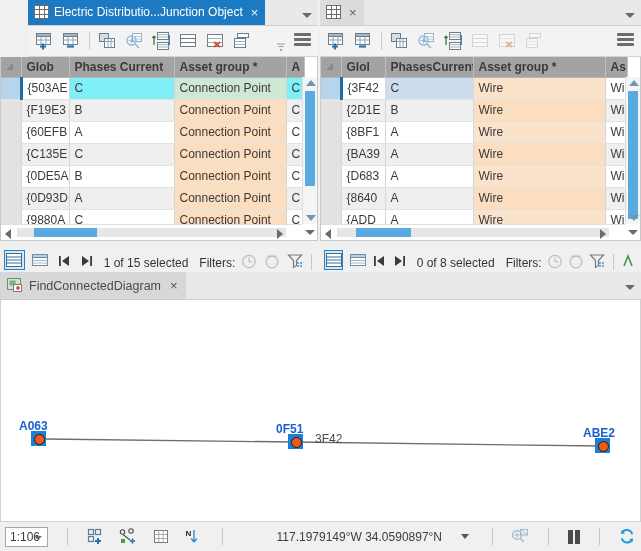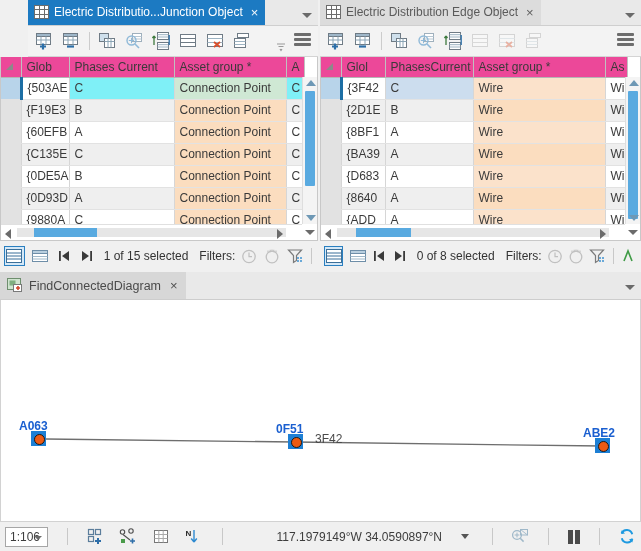--- a/index.html
+++ b/index.html
@@ -70,23 +70,23 @@
   .ham i { display: block; height: 3px; background: #6d6d6d; border-radius: 1px; }
   .tb-more {
     position: absolute; right: 32px; bottom: 5px; width: 10px; height: 10px;
   }
 
   
   .gridwrap { position: absolute; top: 57px; bottom: 29px; left: 0; right: 0; background: #fff;
     border: 1px solid #c8c8c8; border-top: none; overflow: hidden; }
   table.grid { border-collapse: collapse; table-layout: fixed; font-size: 12px; }
   table.grid th {
-    height: 20px; padding: 0 5px; font-weight: normal; text-align: left;
+    height: 20px; padding: 0 5px; font-weight: bold; text-align: left;
     border-right: 1px solid #c0c0c0; border-bottom: 1px solid #b5b5b5;
-    background: #ec4899; color: #3a3a3a; white-space: nowrap; overflow: hidden;
+    background: #a3a3a3; color: #3a3a3a; white-space: nowrap; overflow: hidden;
   }
   th.hdr-sel { background: #bcd9ef; color: #1b4a6e; border-bottom: 3px solid #1c6ea4; }
   th.hdr-hl  { background: #f6b26b; }
   th.hdr-corner { width: 20px; background: #e6e6e6; position: relative; }
   th.hdr-corner::after {
     content: ""; position: absolute; left: 5px; top: 6px;
     width: 0; height: 0; border-left: 7px solid transparent; border-bottom: 7px solid #8a8a8a;
   }
   table.grid td {
     height: 22px; padding: 0 5px; white-space: nowrap; overflow: hidden;
@@ -128,21 +128,21 @@
         border-top: 5px solid transparent; border-bottom: 5px solid transparent; }
   .hsb .lf { left: 4px; border-right: 6px solid #6b6b6b; }
   .hsb .rt { right: 19px; border-left: 6px solid #6b6b6b; }
   .hsb-corner { position: absolute; right: 0; bottom: 0; width: 15px; height: 16px; background: #fff; }
   .hsb-corner::after { content:""; position:absolute; left:3px; top:6px; width:0;height:0;
         border-left:5px solid transparent;border-right:5px solid transparent;border-top:5px solid #6b6b6b;}
 
   
   .pstatus {
     position: absolute; left: 0; right: 0; bottom: 0; height: 28px;
-    background: #f0f0f0; display: flex; align-items: center; gap: 5px; padding: 0 4px;
+    background: #f0f0f0; display: flex; align-items: flex-end; gap: 5px; padding: 0 4px;
     font-size: 12px; color: #333;
   }
   .viewbtn { width: 22px; height: 20px; border: 1px solid transparent; display: flex;
              align-items: center; justify-content: center; }
   .viewbtn.on { border: 1px solid #2a7fc0; background: #d5e8f7; }
   .navbtn { width: 18px; height: 18px; display: flex; align-items: center; justify-content: center; }
   .selcount { padding: 0 4px; white-space: nowrap; }
   .fil-label { padding-left: 2px; }
   .filico { width: 19px; height: 19px; display: flex; align-items: center; justify-content: center; }
   .vdiv { width: 1px; height: 16px; background: #c8c8c8; margin: 0 2px; }
@@ -410,21 +410,20 @@
       </div>
       <div class="vdiv"></div>
     </div>
   </div>
 
   <div class="pane pane-right">
 
     <div class="tabstrip">
       <div class="tab inactive">
         <span class="tab-ico grid-ico"></span>
-        <span class="tab-label">Electric Distribution Edge Object</span>
         <span class="tab-close">×</span>
       </div>
       <div class="tabstrip-caret"></div>
     </div>
 
     <div class="toolbar">
       <div class="tbtn">
         <svg width="19" height="18" viewBox="0 0 19 18">
           <rect x="1.5" y="1.5" width="14" height="11" fill="#fff" stroke="#6f7b85"></rect>
           <rect x="1.5" y="1.5" width="14" height="3" fill="#9fb7c9" stroke="#6f7b85"></rect>

